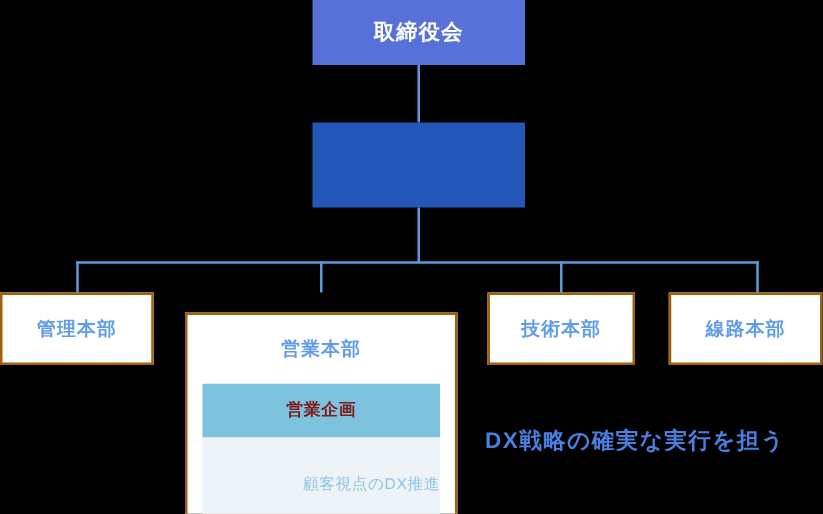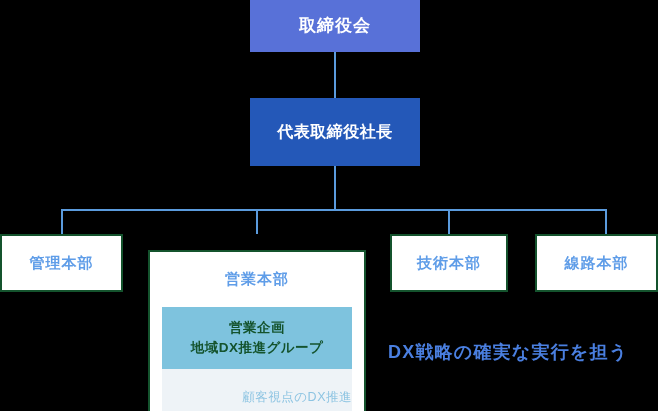--- a/index.html
+++ b/index.html
@@ -69,21 +69,21 @@
     font-size: 11px;
     font-weight: bold;
     margin-top: 3px;
     letter-spacing: 0.5px;
   }
 
   
   .node-div {
     position: absolute;
     background: #ffffff;
-    border: 2px solid #14532d;
+    border: 2px solid #a16207;
     box-sizing: border-box;
     display: flex;
     flex-direction: column;
     align-items: center;
   }
   .node-div .div-title {
     font-size: 15px;
     font-weight: bold;
     color: #5f9de8;
     letter-spacing: 1px;
@@ -104,21 +104,21 @@
     width: 218px;
     height: 177px;
     padding-top: 18px;
   }
 
   
   .sub-highlight {
     width: 190px;
     margin-top: 18px;
     background: #7ec3de;
-    color: #14532d;
+    color: #7f1d1d;
     text-align: center;
     padding: 11px 0 12px 0;
     font-size: 13.5px;
     font-weight: bold;
     line-height: 1.45;
     letter-spacing: 0.5px;
     box-sizing: border-box;
   }
   .sub-soft {
     width: 190px;
@@ -161,33 +161,31 @@
   <div class="conn conn-v" style="left:61px; top:209px; height:25px;"></div>
   <div class="conn conn-v" style="left:256px; top:209px; height:25px;"></div>
   <div class="conn conn-v" style="left:448px; top:209px; height:25px;"></div>
   <div class="conn conn-v" style="left:605px; top:209px; height:25px;"></div>
 
   <div class="node-filled node-board">
     <span class="lbl-main">取締役会</span>
   </div>
 
   <div class="node-filled node-president">
-    <span class="lbl-main">代表取締役社長</span>
   </div>
 
   <div id="node-kanri" class="node-div div-simple">
     <span class="div-title">管理本部</span>
   </div>
 
   <div id="node-eigyo" class="node-div">
     <span class="div-title">営業本部</span>
 
     <div class="sub-highlight">
       <div>営業企画</div>
-      <div>地域DX推進グループ</div>
     </div>
 
     <div class="sub-soft">
       <span>顧客視点のDX推進</span>
     </div>
   </div>
 
   <div id="node-gijutsu" class="node-div div-simple">
     <span class="div-title">技術本部</span>
   </div>

